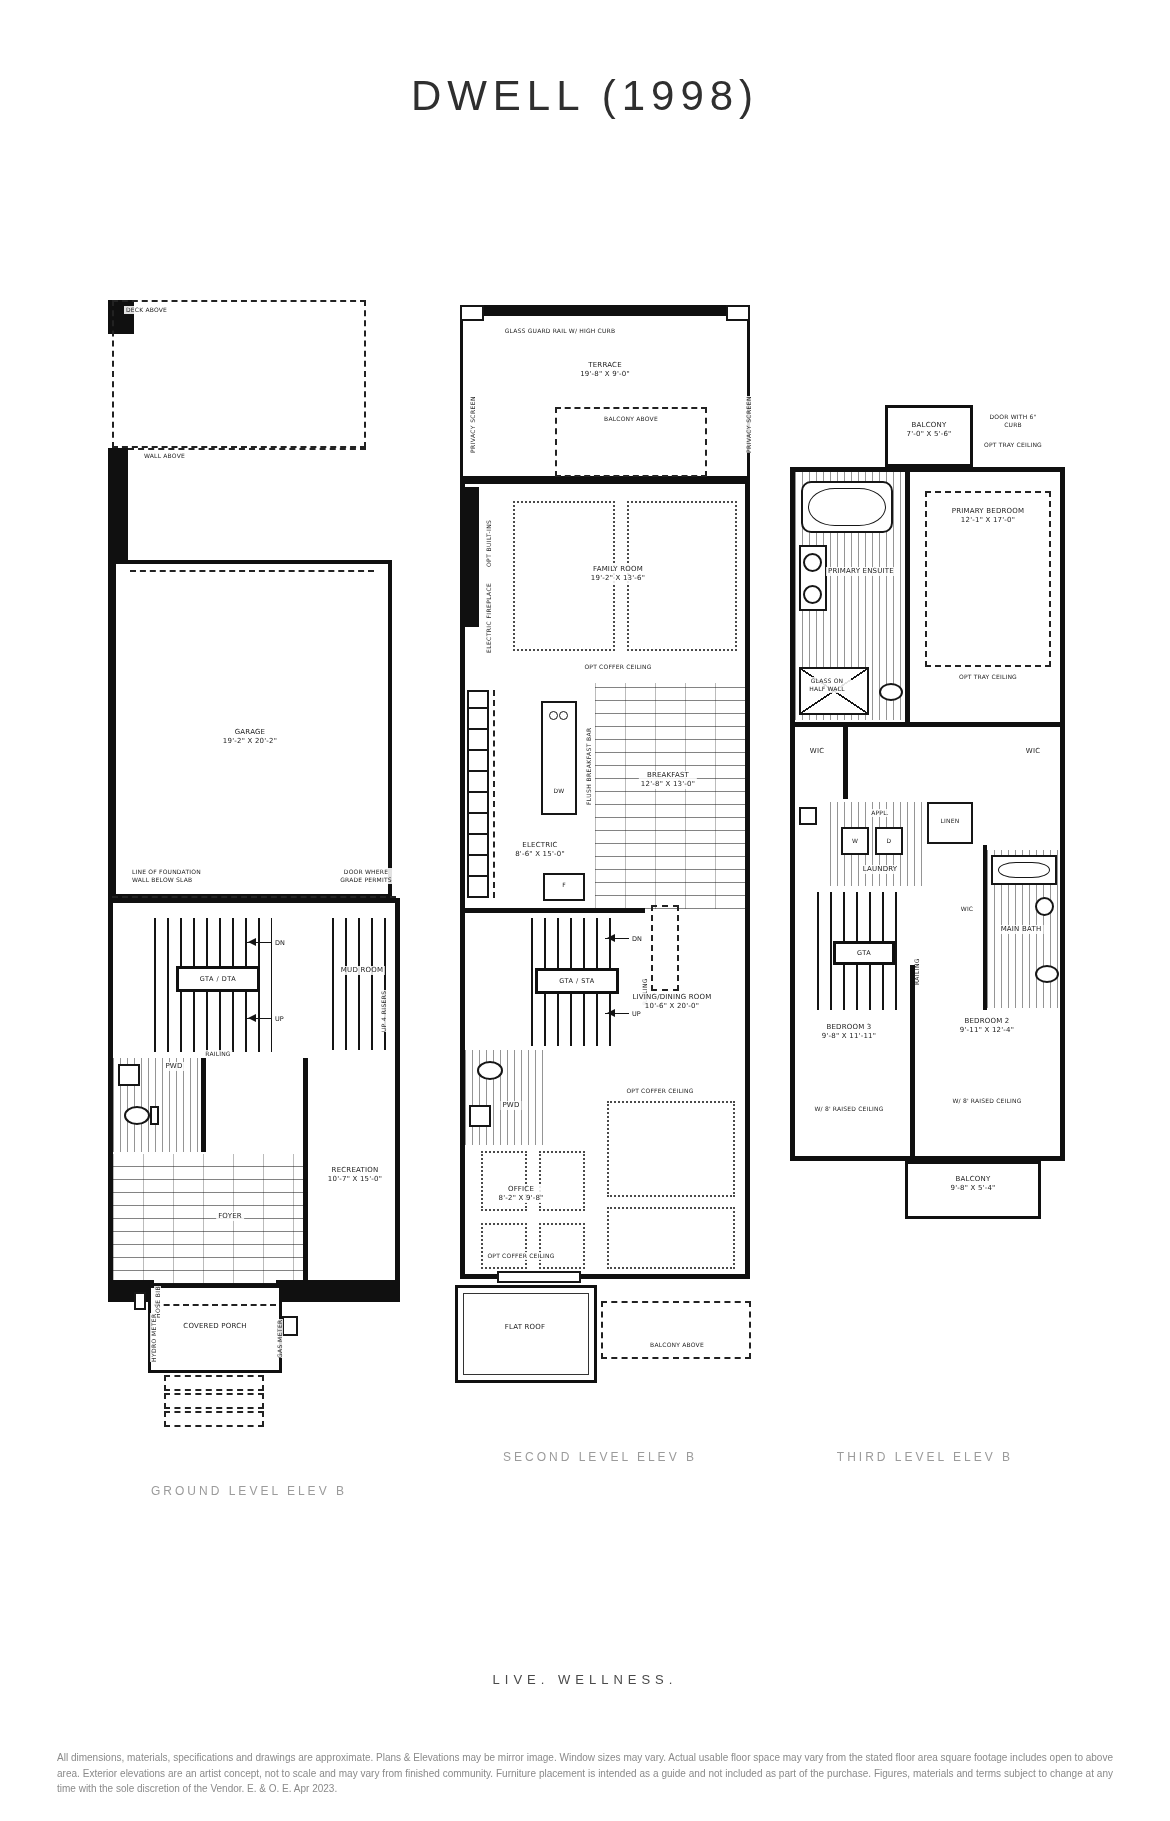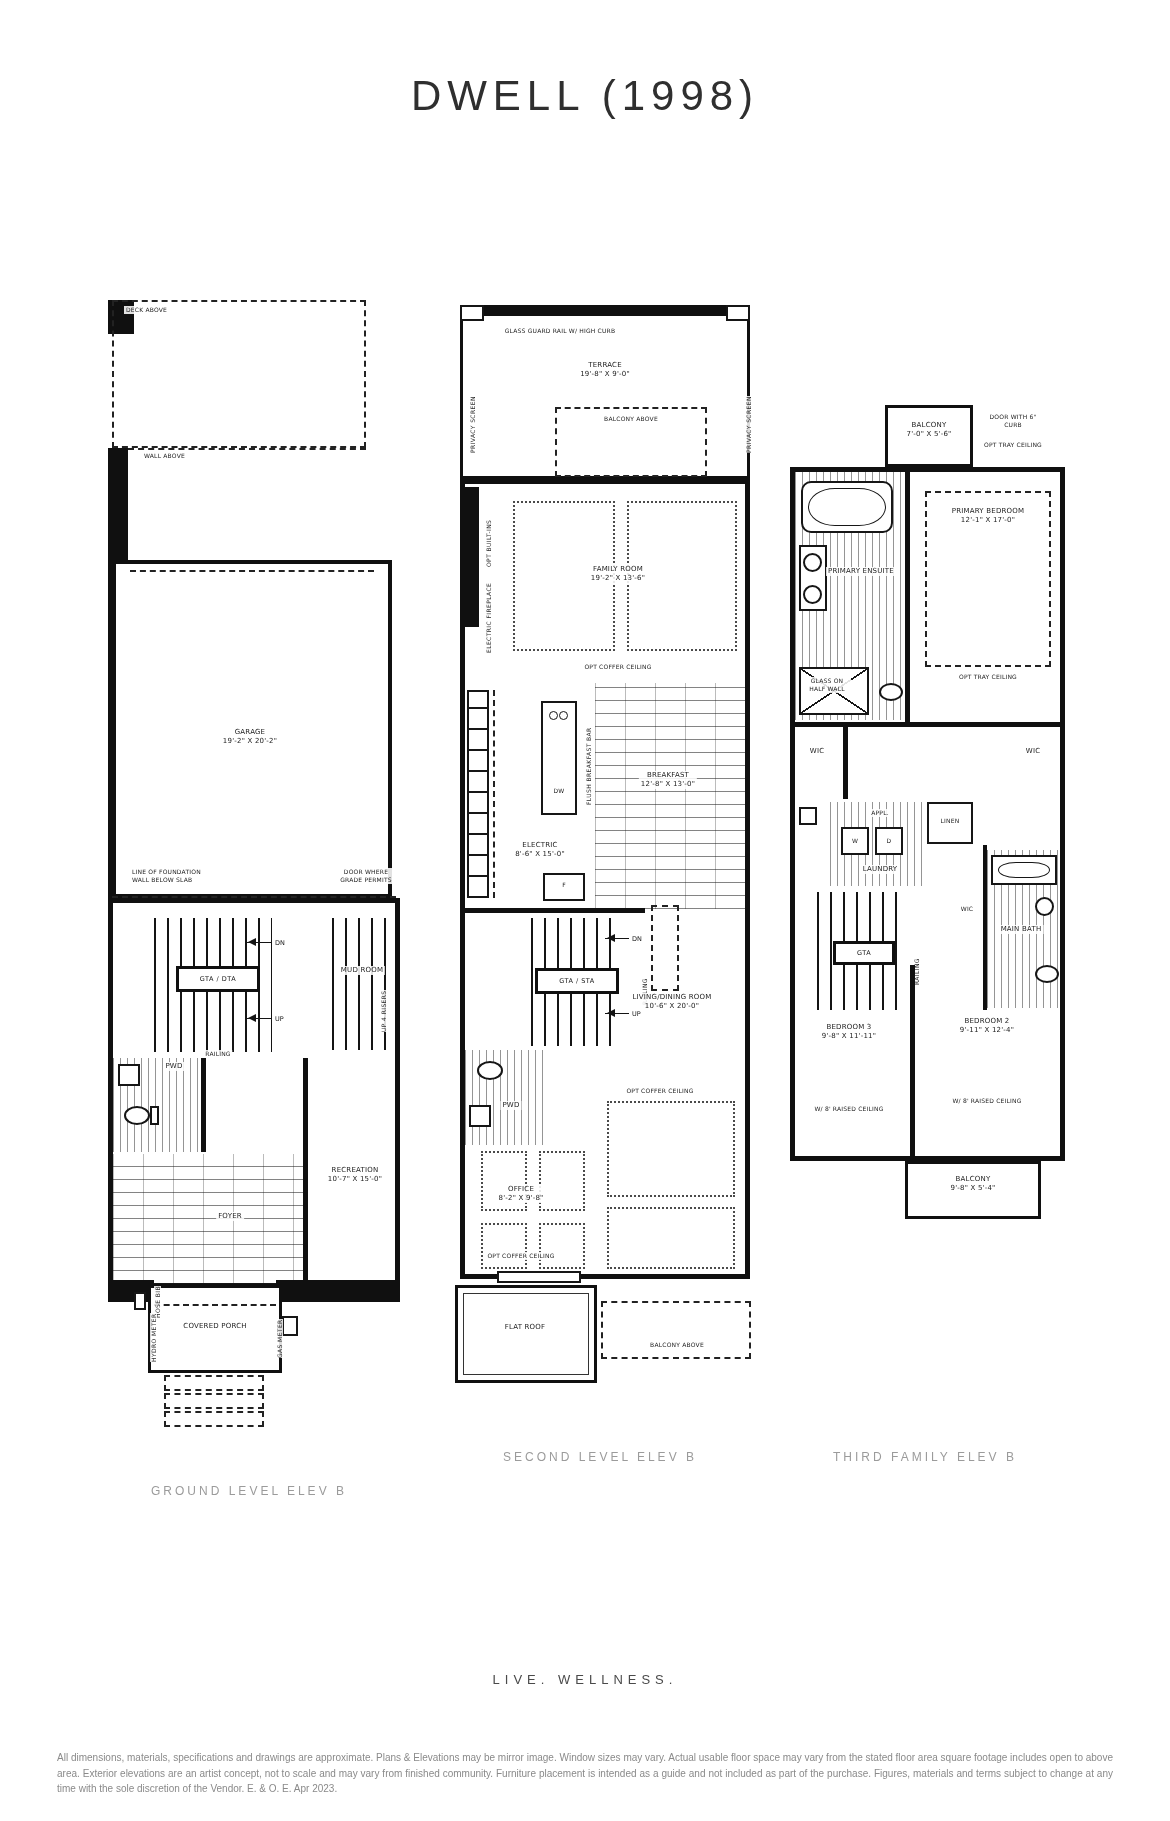--- a/index.html
+++ b/index.html
@@ -297,18 +297,18 @@
 
     <div class="room med" style="left:120px;top:756px;width:136px;height:58px;"></div>
     <div class="lbl" style="left:188px;top:770px;">
       <span>BALCONY</span>
       <span>9'-8" X 5'-4"</span>
     </div>
   </div>
 
   <div class="caption" style="left:249px;top:1450px;margin-top:34px;">GROUND LEVEL ELEV B</div>
   <div class="caption" style="left:600px;top:1450px;">SECOND LEVEL ELEV B</div>
-  <div class="caption" style="left:925px;top:1450px;">THIRD FAMILY ELEV B</div>
+  <div class="caption" style="left:925px;top:1450px;">THIRD LEVEL ELEV B</div>
 
   <div class="tagline">LIVE. WELLNESS.</div>
 
   <div class="disclaimer">All dimensions, materials, specifications and drawings are approximate. Plans &amp; Elevations may be mirror image. Window sizes may vary. Actual usable floor space may vary from the stated floor area square footage includes open to above area. Exterior elevations are an artist concept, not to scale and may vary from finished community. Furniture placement is intended as a guide and not included as part of the purchase. Figures, materials and terms subject to change at any time with the sole discretion of the Vendor. E. &amp; O. E. Apr 2023.</div>
 </div>
 
 </body></html>

